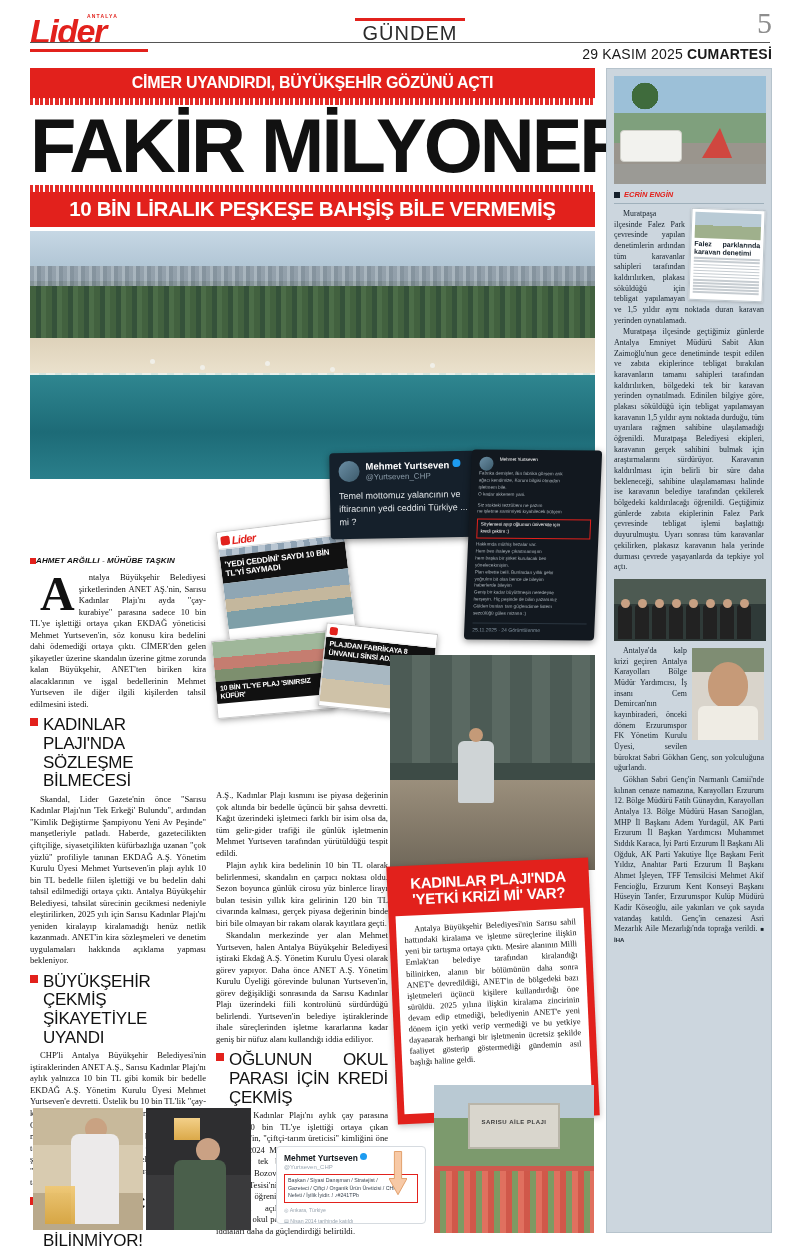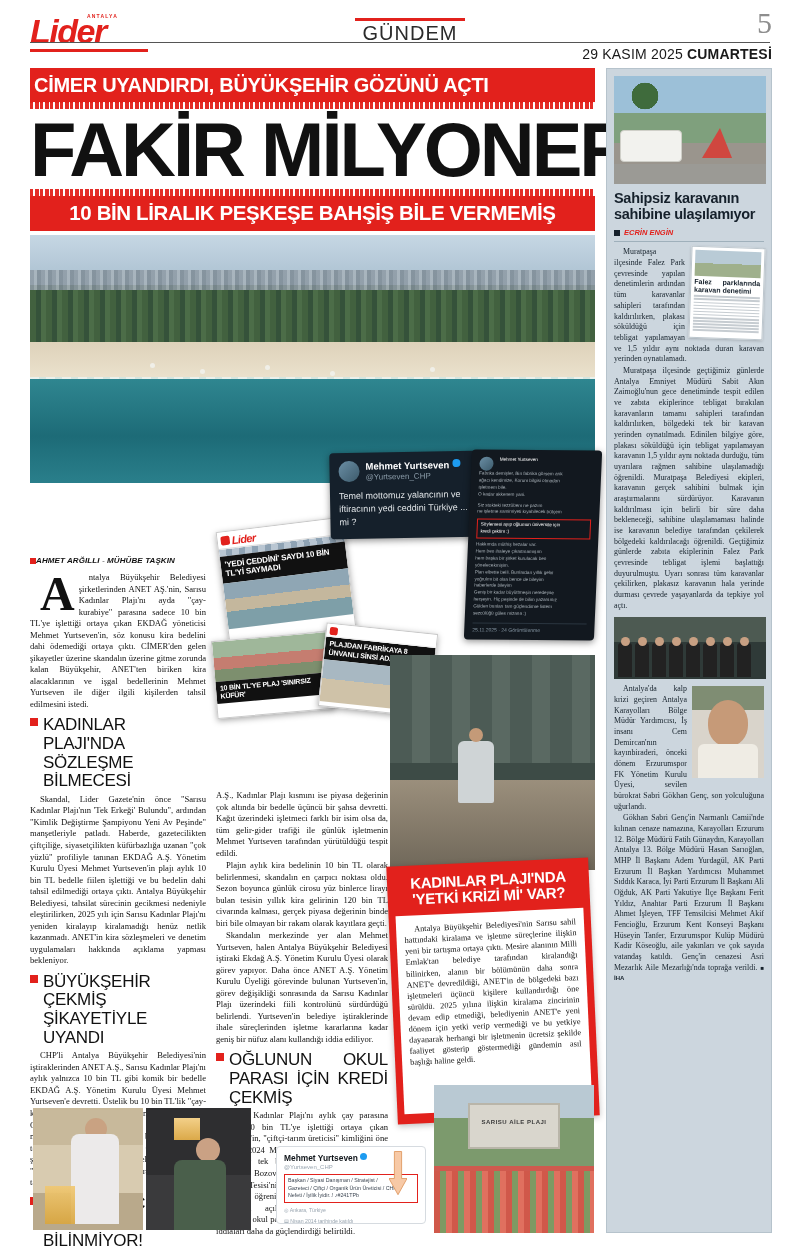--- a/index.html
+++ b/index.html
@@ -42,23 +42,23 @@
     position: absolute; right: 28px; top: 46px;
     font-family: Liberation Sans, sans-serif; font-size: 14px;
     letter-spacing: .2px; color: #1a1a1a;
   }
   .date-line b { font-weight: bold; }
 
   
   .main-zone { position: absolute; left: 30px; top: 68px; width: 565px; }
 
   .kicker {
-    background: #e2211c; color: #fff; text-align: left;
+    background: #e2211c; color: #fff; text-align: center;
     font-family: "Liberation Sans", sans-serif; font-weight: bold;
-    font-size: 20px; letter-spacing: -0.3px; padding: 7px 4px 8px;
+    font-size: 16px; letter-spacing: -0.3px; padding: 7px 4px 8px;
     line-height: 1;
   }
   .torn-top, .torn-bot {
     height: 7px; width: 100%;
     background:
       repeating-linear-gradient(90deg, #e2211c 0 3px, #fff 3px 5px, #e2211c 5px 9px, #fff 9px 10px);
     opacity: .95;
   }
   .torn-top { margin-top: -1px; }
   .mega {
@@ -494,21 +494,20 @@
 
   <div class="side">
 
     <div class="side-photo">
       <div class="palm"></div>
       <div class="van"></div>
       <div class="slide"></div>
       <div class="road"></div>
     </div>
 
-    <div class="side-title">Sahipsiz karavanın sahibine ulaşılamıyor</div>
 
     <div class="side-byline">
       <span class="sq"></span>
       <span class="nm">ECRİN ENGİN</span>
     </div>
 
     <div class="side-body">
       <div class="side-wrapclip">
         <div class="wc-pic"></div>
         <div class="wc-hl">Falez parklarında karavan denetimi</div>

